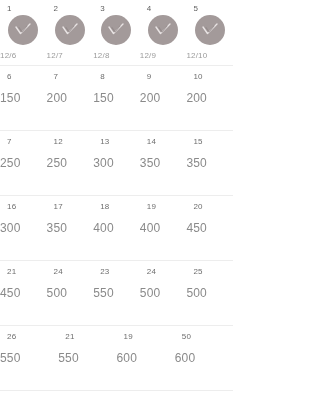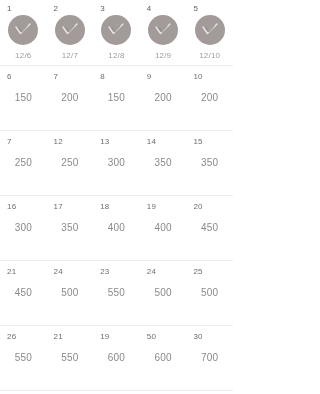--- a/index.html
+++ b/index.html
@@ -78,33 +78,31 @@
     display: block;
   }
   .circle-glyph svg {
     display: block;
   }
   .date-label {
     position: absolute;
     bottom: 4px;
     left: 0;
     right: 0;
-    text-align: center;
     font-size: 8px;
     line-height: 10px;
     color: #9b9b9b;
     letter-spacing: 0.2px;
   }
   .value {
     position: absolute;
     top: 27px;
     left: 0;
     right: 0;
-    text-align: center;
-    font-size: 10px;
+    font-size: 12px;
     line-height: 10px;
     color: #8a8a8a;
     letter-spacing: 0.2px;
   }
 </style>
 </head>
 <body>
 
 <div class="calendar">
 
@@ -283,19 +281,15 @@
       <span class="value">550</span>
     </div>
     <div class="cell">
       <span class="daynum">19</span>
       <span class="value">600</span>
     </div>
     <div class="cell">
       <span class="daynum">50</span>
       <span class="value">600</span>
     </div>
-    <div class="cell">
-      <span class="daynum">30</span>
-      <span class="value">700</span>
-    </div>
   </div>
 
 </div>
 
 </body></html>

